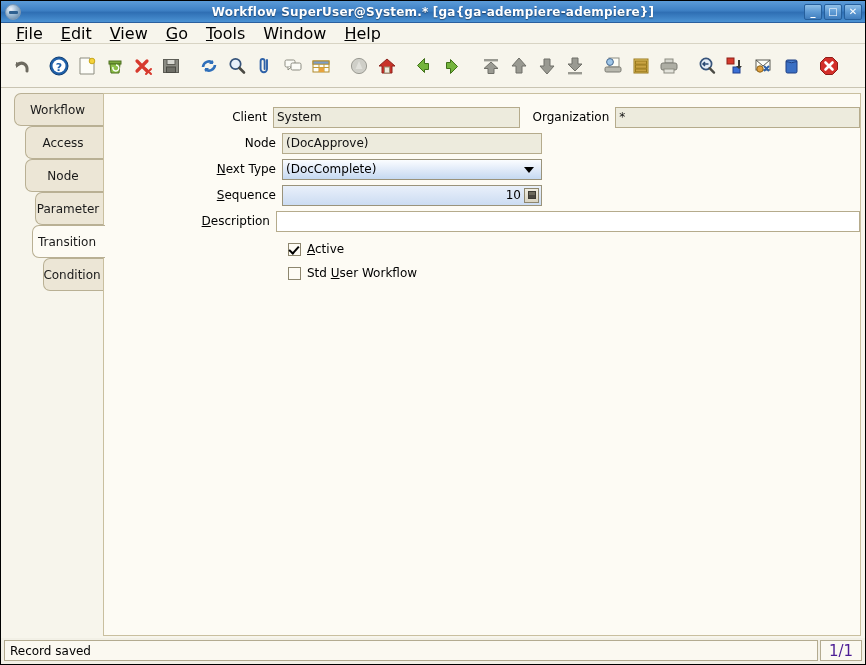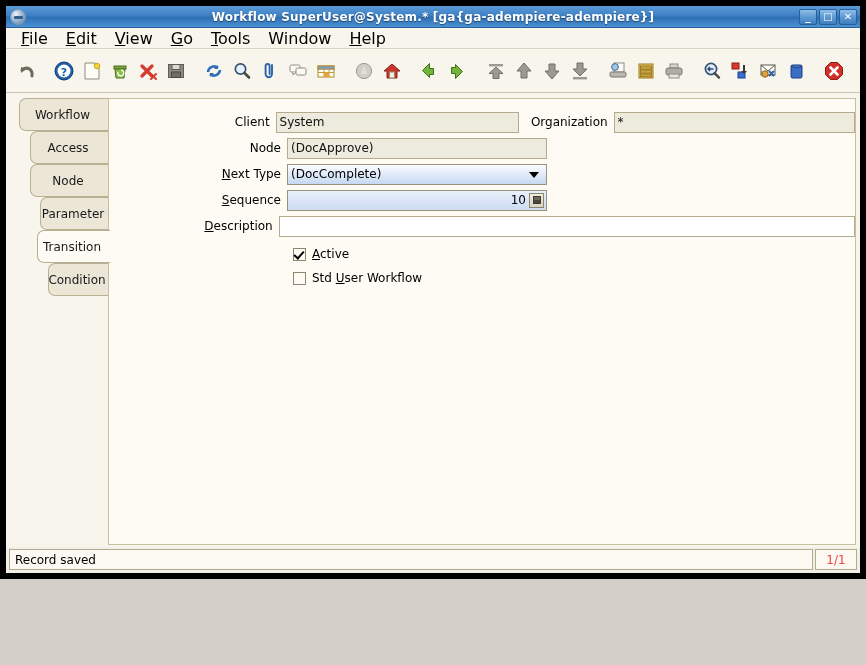--- a/index.html
+++ b/index.html
@@ -6,24 +6,24 @@
   html, body {
     margin: 0; padding: 0;
     width: 866px; height: 665px;
     font-family: "DejaVu Sans", "Liberation Sans", sans-serif;
     font-size: 12px;
     background: #d4d0c8;
     overflow: hidden;
   }
 
   .window {
-    width: 866px; height: 579px;
+    width: 866px; height: 665px;
     position: relative;
     background: #f2f0e6;
-    border: 6px solid #000000;
+    border: 1px solid #000000;
     display: flex;
     flex-direction: column;
   }
 
   
   .titlebar {
     height: 22px;
     background: linear-gradient(to bottom, #5b9bd8 0%, #3e80c4 45%, #2f6fb4 55%, #4b92d3 100%);
     display: flex;
     align-items: center;
@@ -307,22 +307,22 @@
     font-size: 12px;
     color: #000;
   }
   .status-count {
     width: 42px;
     border: 1px solid #b3ab90;
     background: #fbf9f1;
     display: flex;
     align-items: center;
     justify-content: center;
-    font-size: 12px;
-    color: #ef4444;
+    font-size: 15px;
+    color: #4c1d95;
   }
 </style>
 </head>
 <body>
 
 <div class="window">
 
   <div class="titlebar">
     <div class="win-icon"></div>
     <div class="title-text">Workflow  SuperUser@System.* [ga{ga-adempiere-adempiere}]</div>

